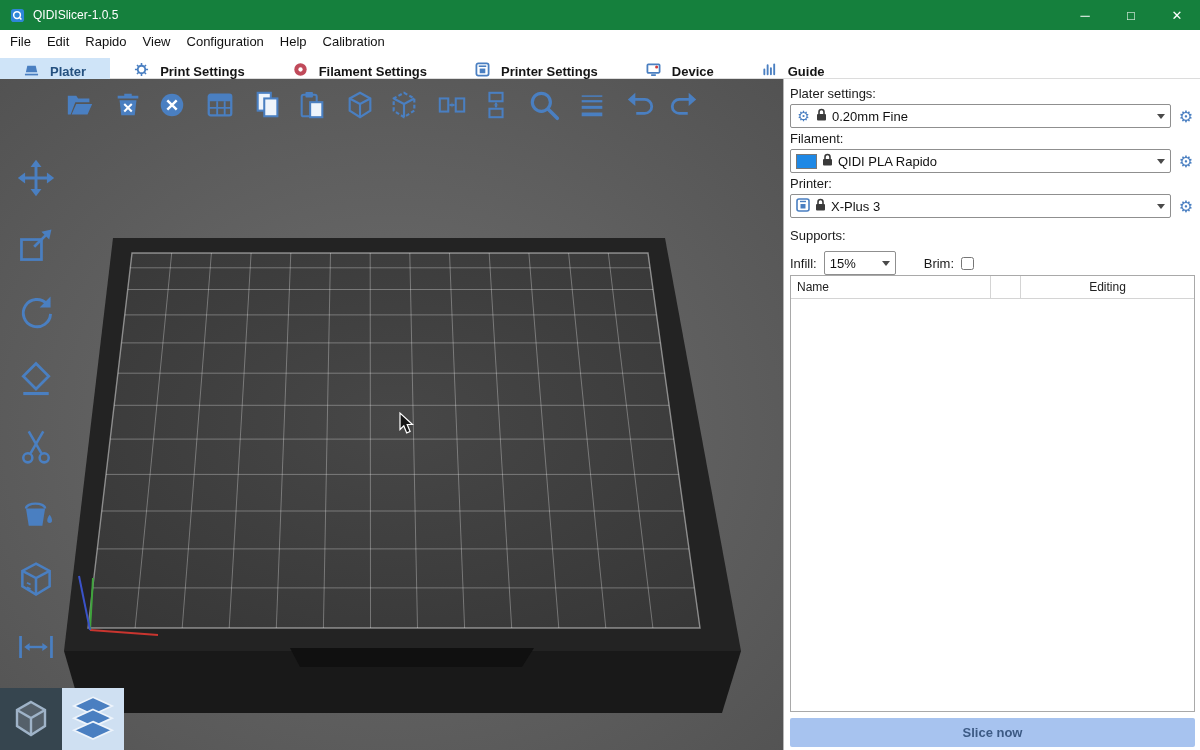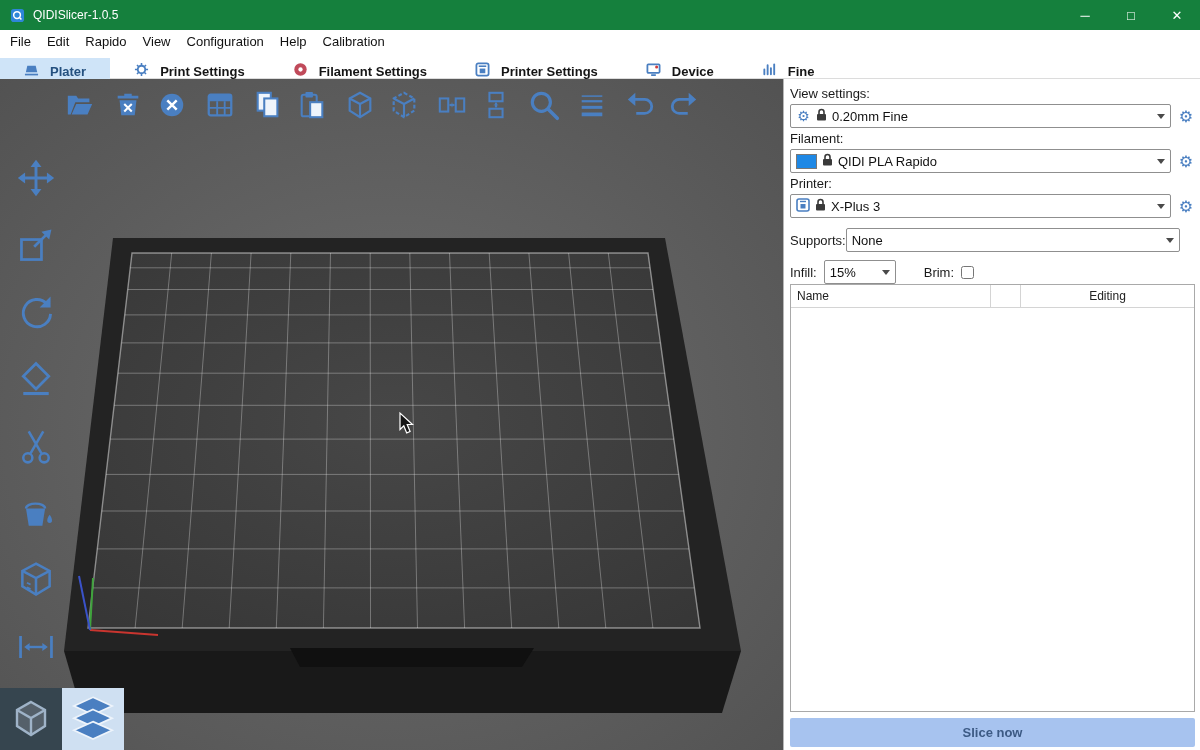--- a/index.html
+++ b/index.html
@@ -146,21 +146,21 @@
           </svg>
       </span>
       <span>Device</span>
     </div>
     <div class="tab">
       <span>
         <svg width="15" height="15" viewBox="0 0 16 16">
             <path d="M2.5 13V8M6 13V3.5M9.5 13V6.5M13 13V2.5" stroke="#4a7fc1" stroke-width="2" stroke-linecap="round"></path>
           </svg>
       </span>
-      <span>Fine</span>
+      <span>Guide</span>
     </div>
 
   </div>
 
   <div class="main">
 
     <div class="viewport">
       <svg class="scene" width="783" height="672" viewBox="0 0 783 672">
         <defs>
           <radialGradient id="bgGrad" cx="50%" cy="52%" r="78%">
@@ -400,21 +400,21 @@
               <path d="M30 2l22 10-22 10L8 12z" fill="#4a7fc1" stroke="#eef4fb" stroke-width="2"></path>
               <path d="M30 16l22 10-22 10L8 26z" fill="#4a7fc1" stroke="#eef4fb" stroke-width="2"></path>
               <path d="M30 30l22 10-22 10L8 40z" fill="#4a7fc1" stroke="#eef4fb" stroke-width="2"></path>
             </svg>
         </div>
       </div>
     </div>
 
     <div class="sidebar">
 
-      <div class="side-label">View settings:</div>
+      <div class="side-label">Plater settings:</div>
       <div class="combo-row">
         <div class="combo">
           <span class="gear-btn" style="width:15px;font-size:14px;">⚙</span>
           <span><svg width="11" height="13" viewBox="0 0 11 13">
                 <rect x="1" y="6" width="9" height="6.5" rx="1" fill="#3a3a3a"></rect>
                 <path d="M3 6V4a2.5 2.5 0 0 1 5 0v2" fill="none" stroke="#3a3a3a" stroke-width="1.6"></path>
               </svg></span>
           <span class="val">0.20mm Fine</span>
           <span class="caret"></span>
         </div>
@@ -448,24 +448,20 @@
                 <path d="M3 6V4a2.5 2.5 0 0 1 5 0v2" fill="none" stroke="#3a3a3a" stroke-width="1.6"></path>
               </svg></span>
           <span class="val">X-Plus 3</span>
           <span class="caret"></span>
         </div>
         <div class="gear-btn">⚙</div>
       </div>
 
       <div class="supports-row">
         <span>Supports:</span>
-        <div class="combo">
-          <span class="val">None</span>
-          <span class="caret"></span>
-        </div>
       </div>
 
       <div class="infill-row">
         <span>Infill:</span>
         <div class="combo small">
           <span class="val">15%</span>
           <span class="caret"></span>
         </div>
         <span class="brim-label">Brim:</span>
         <input type="checkbox" class="brim-check" style="">

